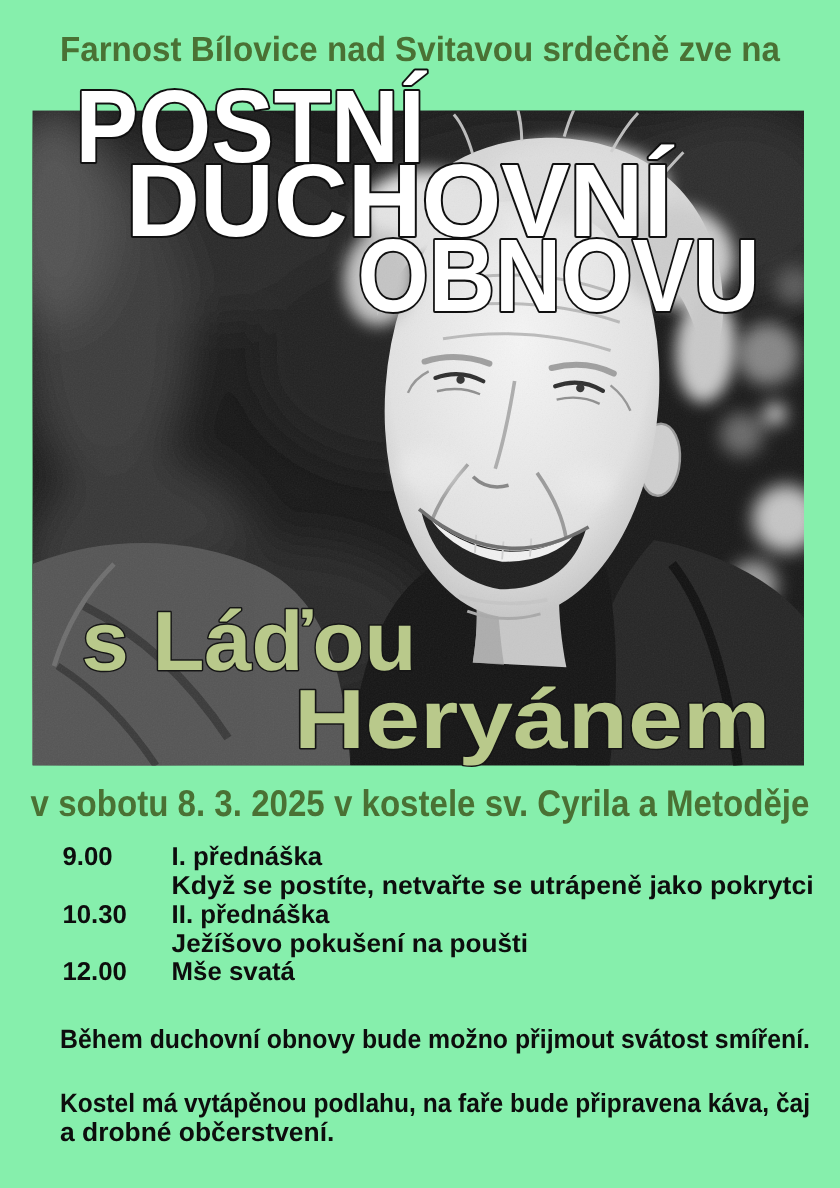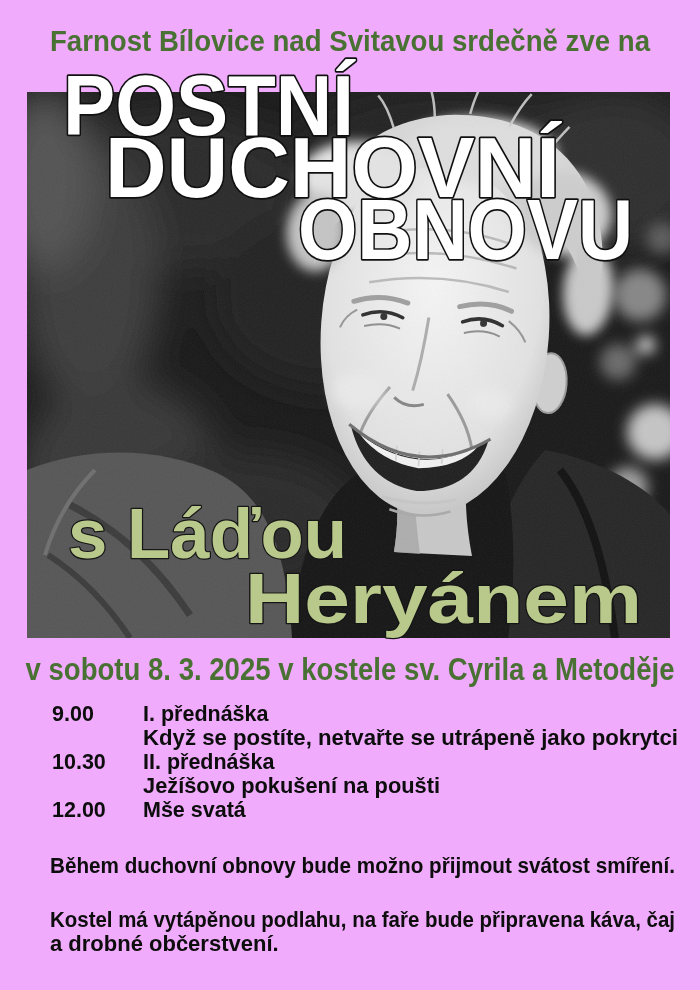--- a/index.html
+++ b/index.html
@@ -1,18 +1,18 @@
 <!DOCTYPE html>
 <html><head>
 <meta charset="utf-8">
 <style>
   html,body{margin:0;padding:0;background:#ffffff;}
   body{width:700px;height:990px;position:relative;overflow:hidden;
        font-family:"Liberation Sans",sans-serif;}
-  .poster{position:absolute;left:0;top:0;width:700px;height:990px;background:#f0abfc;}
+  .poster{position:absolute;left:0;top:0;width:700px;height:990px;background:#86efac;}
   svg{display:block;}
   svg text{font-family:"Liberation Sans",sans-serif;font-weight:bold;}
   .inv{fill:#4a7134;font-size:29px;}
   .hl{fill:#ffffff;stroke:#101010;stroke-width:3.4px;paint-order:stroke;
       stroke-linejoin:round;font-size:86px;}
   .nm{fill:#b9c98b;stroke:#161616;stroke-width:2.4px;paint-order:stroke;
       stroke-linejoin:round;font-size:70px;}
   .date{fill:#4a7134;font-size:31px;}
   .sched{fill:#0d0d0d;font-size:21.5px;}
   .para{fill:#0d0d0d;font-size:22px;}

